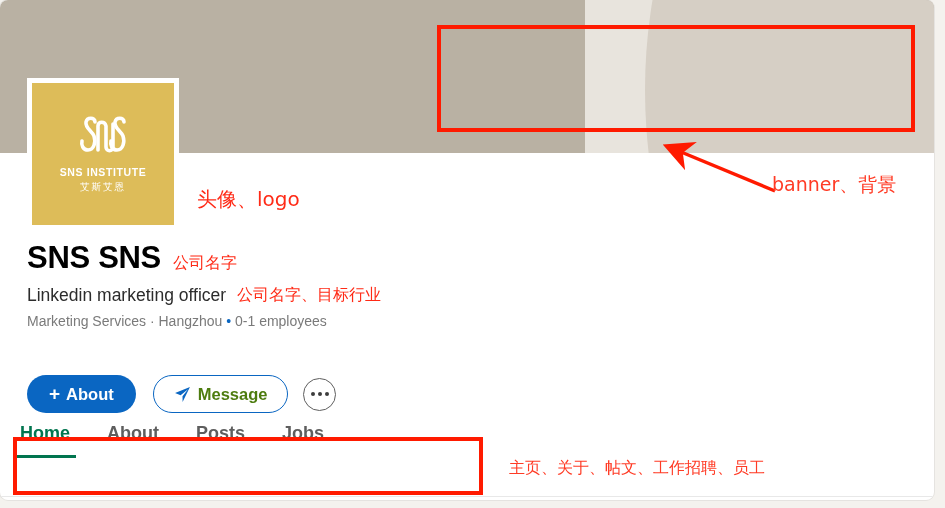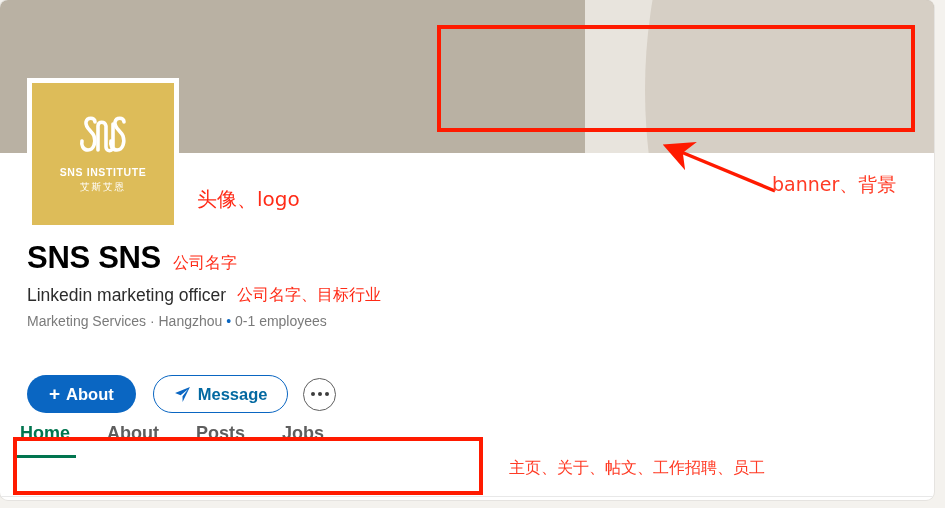--- a/index.html
+++ b/index.html
@@ -170,21 +170,21 @@
     display: flex;
     align-items: center;
     font-family: "Liberation Sans", sans-serif;
   }
   .btn-follow .plus { font-size: 19px; margin-right: 6px; font-weight: bold; }
   .btn-message {
     height: 38px;
     margin-left: 17px;
     padding: 0 20px;
     background: #ffffff;
-    color: #0369a1;
+    color: #4d7c0f;
     border: 1.6px solid #0a66c2;
     border-radius: 19px;
     font-size: 16.5px;
     font-weight: bold;
     cursor: pointer;
     display: flex;
     align-items: center;
     font-family: "Liberation Sans", sans-serif;
   }
   .send-icon { margin-right: 7px; display: flex; }

